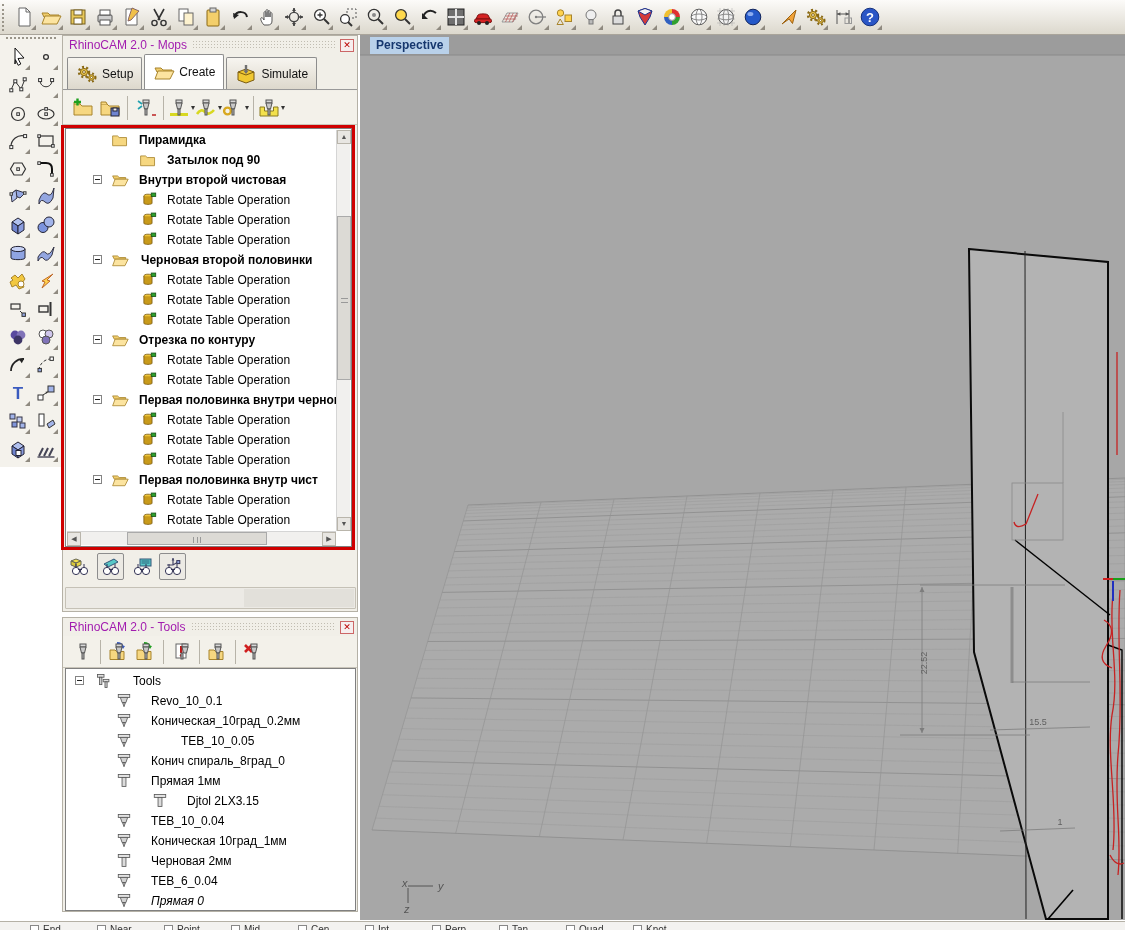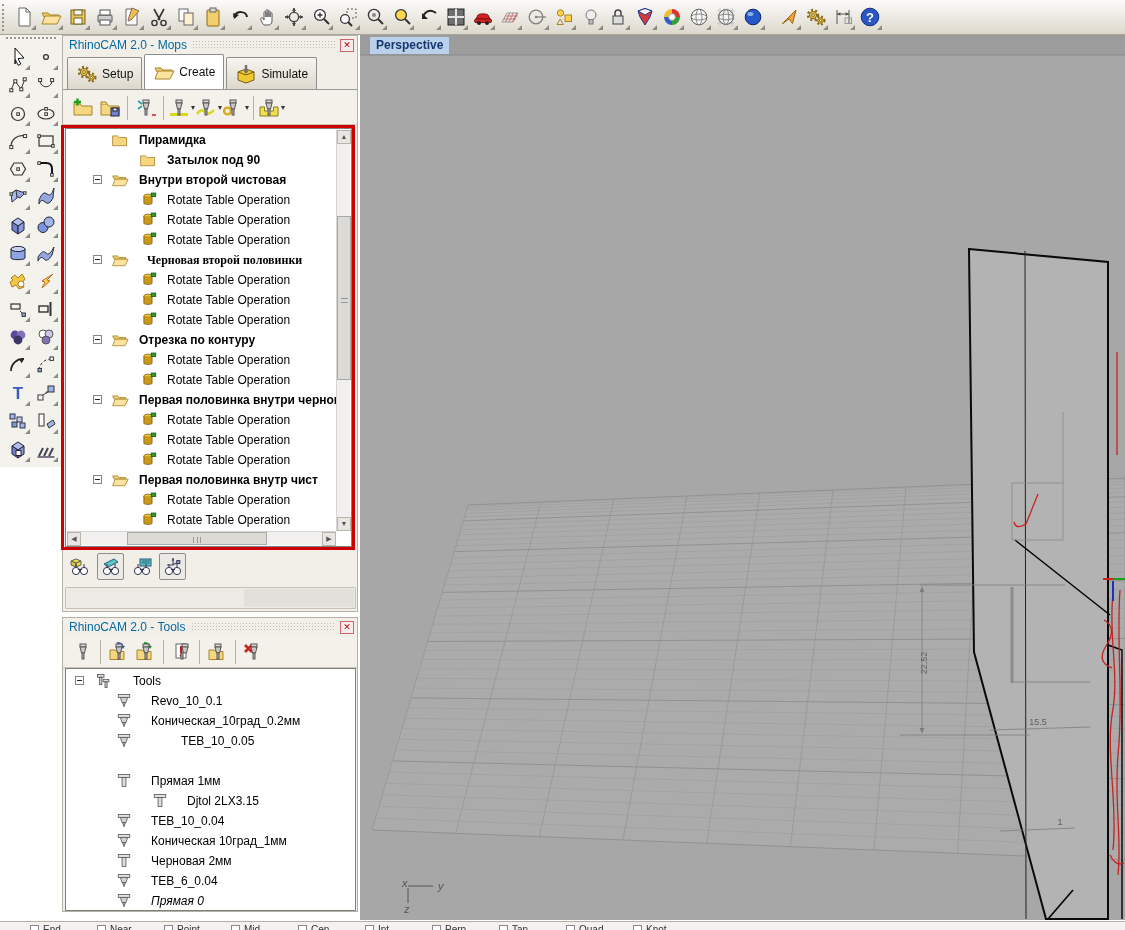--- a/index.html
+++ b/index.html
@@ -14,21 +14,21 @@
 .gap8{width:9px;flex:0 0 auto}
 
 #left-toolbar{position:absolute;left:0;top:35px;width:62px;height:432px;background:#f4f2ec;padding:8px 2px 0 4px}
 #left-toolbar .col-handles{position:absolute;top:2px;left:6px;width:50px;height:5px;border-top:2px dotted #9a958a}
 #left-toolbar .grid{display:grid;grid-template-columns:27px 27px;grid-auto-rows:28px;column-gap:1px}
 
 .panel{position:absolute;left:62px;width:296px;background:#f1efe8;border:1px solid #b5b1a6}
 #mops-panel{top:35px;height:577px}
 #tools-panel{top:617px;height:295px}
 .title-bar{height:18px;display:flex;align-items:center;padding:0 3px 0 6px;background:#f1efe8}
-.title-text{font-size:12px;color:#0369a1;white-space:nowrap}
+.title-text{font-size:12px;color:#a21caf;white-space:nowrap}
 .title-dots{flex:1;height:10px;margin:0 5px;background-image:radial-gradient(#c1bdb2 .8px,transparent .9px);background-size:3px 3px}
 .close-btn{width:14px;height:13px;border:1px solid #c66;background:#f6eeee;color:#b00;font-size:9px;line-height:11px;text-align:center;font-weight:bold}
 
 #mops-tabs{position:absolute;left:0;top:18px;width:100%;height:36px;display:flex;align-items:flex-end;padding-left:4px;border-bottom:1px solid #999}
 .tab{height:32px;display:flex;align-items:center;gap:4px;padding:0 8px;border:1px solid #8d8d8d;border-bottom:none;background:linear-gradient(#f7f5f0,#ddd8cc);font-size:12px;margin-right:2px;border-radius:2px 2px 0 0}
 .tab.active{background:#fff;height:35px;position:relative;z-index:2}
 
 .ptoolbar{position:absolute;left:0;width:100%;display:flex;align-items:center;padding-left:6px;background:#f3f1ea}
 #mops-toolbar{top:55px;height:34px;border-bottom:1px solid #c9c5ba}
 #tools-toolbar{top:18px;height:32px;border-bottom:1px solid #c9c5ba}
@@ -800,21 +800,21 @@
         <div class="trow" style="top: 120px;">
           <span class="exp" style="left: 26px;">
             <i></i>
           </span>
           <span class="ticon" style="left: 44px;">
             <svg viewBox="0 0 22 22" width="18" height="18">
               <path d="M2 6h6l2 2h8v2H4z" fill="#f0cd6d" stroke="#a8842c"></path>
               <path d="M2 18l3-8h16l-4 8z" fill="#fce4a0" stroke="#a8842c"></path>
             </svg>
           </span>
-          <span class="tlabel b" style="left: 80px; font-family: Liberation Serif, serif;">Черновая второй половинки</span>
+          <span class="tlabel b" style="left: 74px;">Черновая второй половинки</span>
         </div>
         <div class="trow" style="top: 140px;">
           <span class="ticon" style="left: 74px;">
             <svg viewBox="0 0 22 22" width="18" height="18">
               <ellipse cx="8.5" cy="6.5" rx="5" ry="2.6" fill="#eec53a" stroke="#7a5b10"></ellipse>
               <path d="M3.5 6.5v8.5c0 1.8 10 1.8 10 0V6.5" fill="#c89a1a" stroke="#7a5b10"></path>
               <rect x="12.5" y="2.5" width="5.5" height="4.2" fill="#2ca02c" stroke="#175117"></rect>
             </svg>
           </span>
           <span class="tlabel" style="left: 100px;">Rotate Table Operation</span>
@@ -1139,20 +1139,30 @@
         </div>
         <div class="trow" style="top: 60px;">
           <span class="ticon" style="left: 48px;">
             <svg viewBox="0 0 22 22" width="18" height="18">
               <rect x="4" y="3" width="14" height="3.6" fill="#e4e4e4" stroke="#555"></rect>
               <path d="M6.5 6.6h9l-2.2 6.4h-4.6z" fill="#d2d2d2" stroke="#555"></path>
               <path d="M9.3 13h3.4l-1.7 5z" fill="#c2c2c2" stroke="#555"></path>
             </svg>
           </span>
           <span class="tlabel" style="left: 84px; margin-left: 30px;">TEB_10_0.05</span>
+        </div>
+        <div class="trow" style="top: 80px;">
+          <span class="ticon" style="left: 48px;">
+            <svg viewBox="0 0 22 22" width="18" height="18">
+              <rect x="4" y="3" width="14" height="3.6" fill="#e4e4e4" stroke="#555"></rect>
+              <path d="M6.5 6.6h9l-2.2 6.4h-4.6z" fill="#d2d2d2" stroke="#555"></path>
+              <path d="M9.3 13h3.4l-1.7 5z" fill="#c2c2c2" stroke="#555"></path>
+            </svg>
+          </span>
+          <span class="tlabel" style="left: 84px;">Конич спираль_8град_0</span>
         </div>
         <div class="trow" style="top: 100px;">
           <span class="ticon" style="left: 48px;">
             <svg viewBox="0 0 22 22" width="18" height="18">
               <rect x="4" y="3" width="14" height="3.6" fill="#e4e4e4" stroke="#555"></rect>
               <rect x="8.6" y="6.6" width="4.8" height="11" fill="#dcdcdc" stroke="#555"></rect>
             </svg>
           </span>
           <span class="tlabel" style="left: 84px;">Прямая 1мм</span>
         </div>

